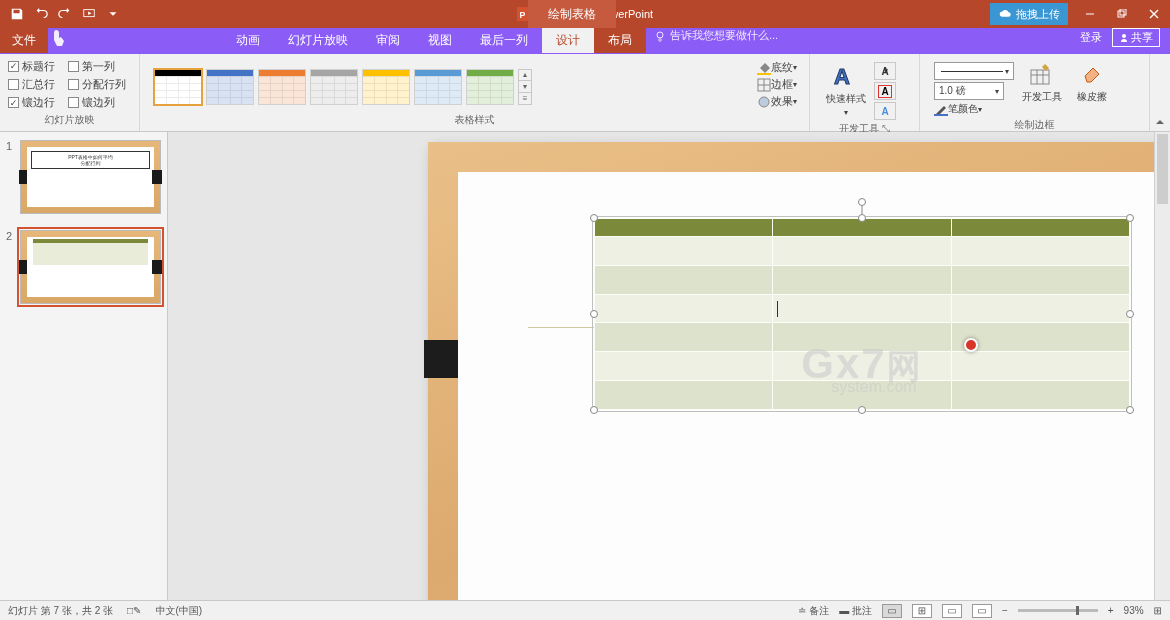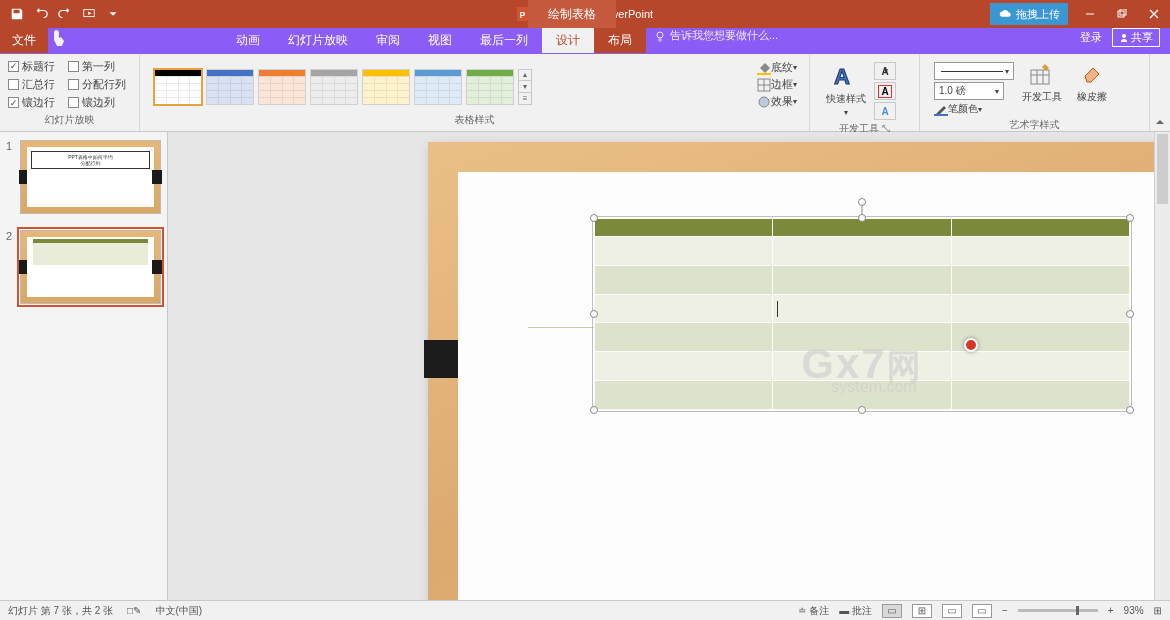--- a/index.html
+++ b/index.html
@@ -521,21 +521,21 @@
           </svg>
         <span>开发工具</span>
       </div>
       <div class="big-btn">
         <svg width="26" height="26">
             <path fill="#f4b183" stroke="#c55a11" d="M6 14l8-8 6 6-8 8H8z"></path>
           </svg>
         <span>橡皮擦</span>
       </div>
     </div>
-    <div class="rgroup-label">艺术字样式</div>
+    <div class="rgroup-label">绘制边框</div>
   </div>
   <div style="flex:0 0 20px;display:flex;align-items:flex-end;justify-content:center;padding-bottom:4px;cursor:pointer">
     <svg width="10" height="10">
         <path fill="#666" d="M1 7l4-4 4 4z"></path>
       </svg>
   </div>
 </div>
 
 <div class="workspace">
   <div class="thumbs">

